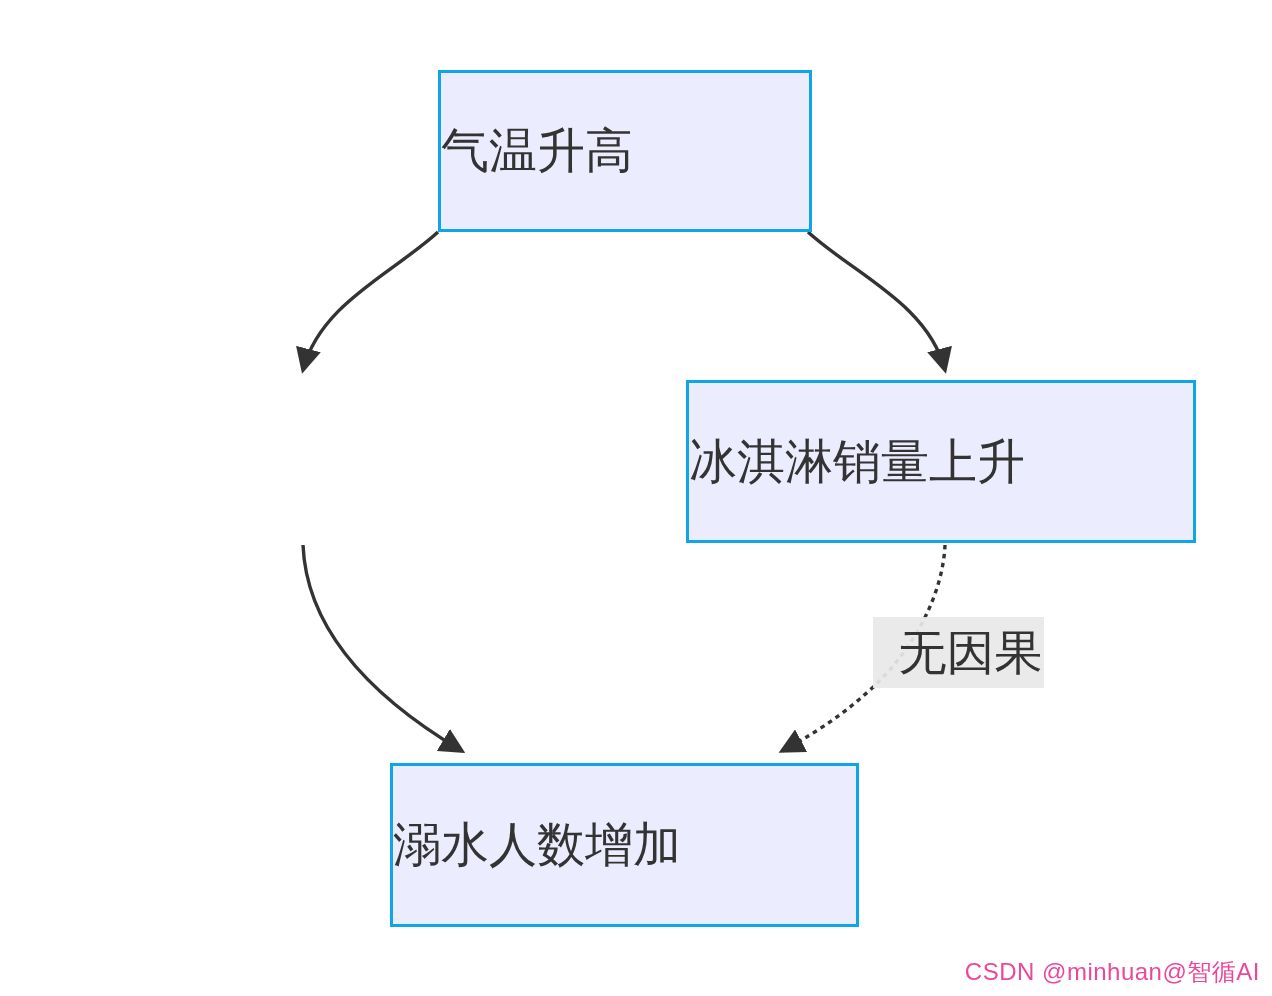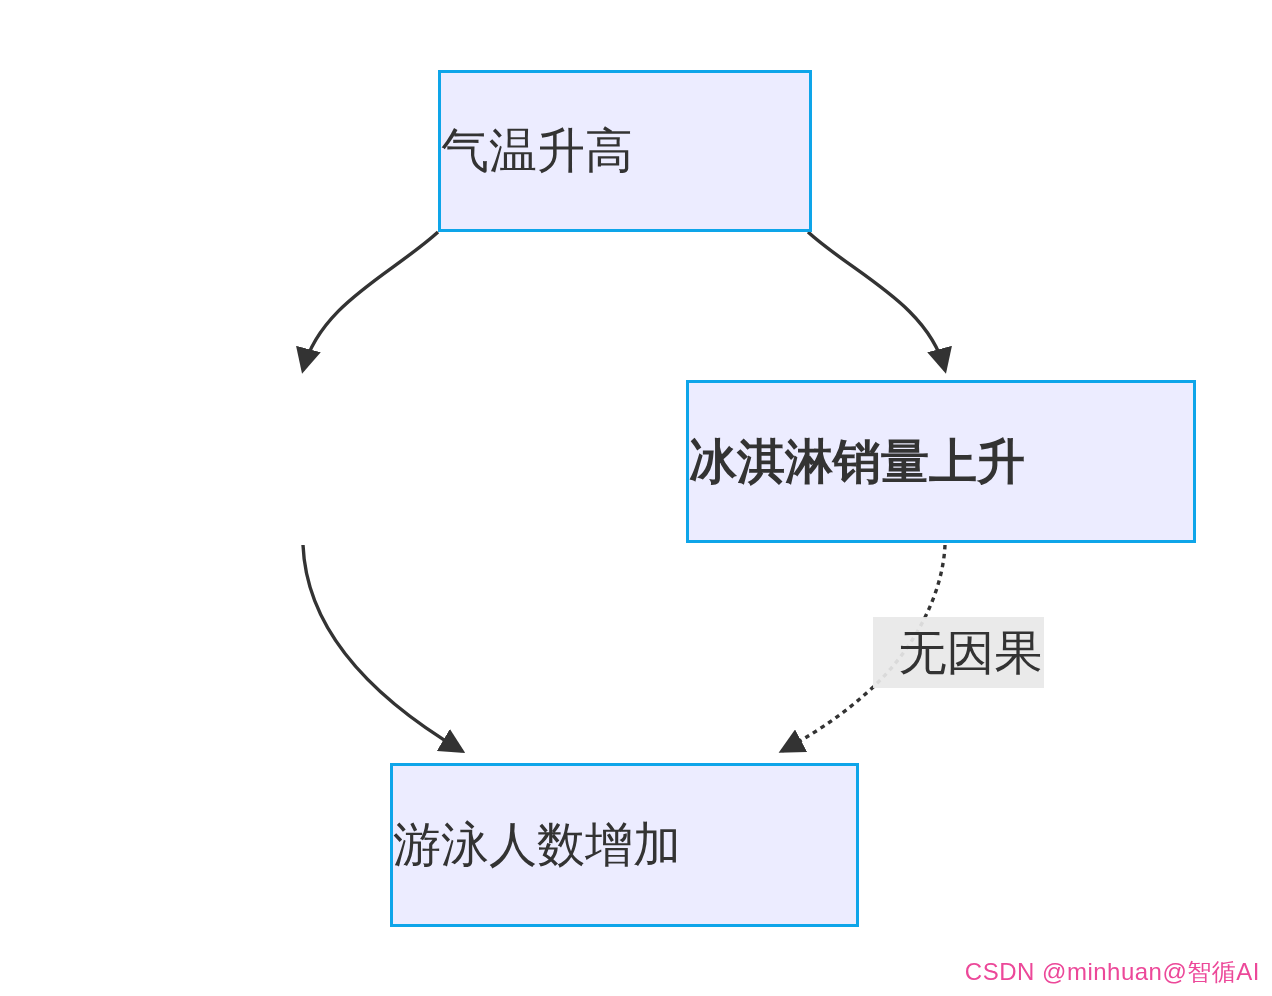--- a/index.html
+++ b/index.html
@@ -38,21 +38,21 @@
     display: flex;
     align-items: center;
     justify-content: flex-start;
     color: #333333;
     font-size: 48px;
     line-height: 1.2;
     white-space: nowrap;
   }
   .node-temperature { left: 438px; top: 70px;  width: 374px; height: 162px; }
   .node-swimming    { left: 68px;  top: 380px; width: 470px; height: 163px; }
-  .node-icecream    { left: 686px; top: 380px; width: 510px; height: 163px; font-weight: bold; }
+  .node-icecream    { left: 686px; top: 380px; width: 510px; height: 163px; }
   .node-drowning    { left: 390px; top: 763px; width: 469px; height: 164px; }
   .edge-label {
     position: absolute;
     left: 873px;
     top: 617px;
     width: 147px;
     height: 71px;
     background: rgba(232, 232, 232, 0.92);
     color: #333333;
     font-size: 48px;
@@ -92,21 +92,21 @@
   <div class="node node-temperature">
     <span>气温升高</span>
   </div>
 
 
   <div class="node node-icecream">
     <span>冰淇淋销量上升</span>
   </div>
 
   <div class="node node-drowning">
-    <span>游泳人数增加</span>
+    <span>溺水人数增加</span>
   </div>
 
   <div class="edge-label">
     <span>无因果</span>
   </div>
 
   <div class="watermark">CSDN @minhuan@智循AI</div>
 
 </div>
 

